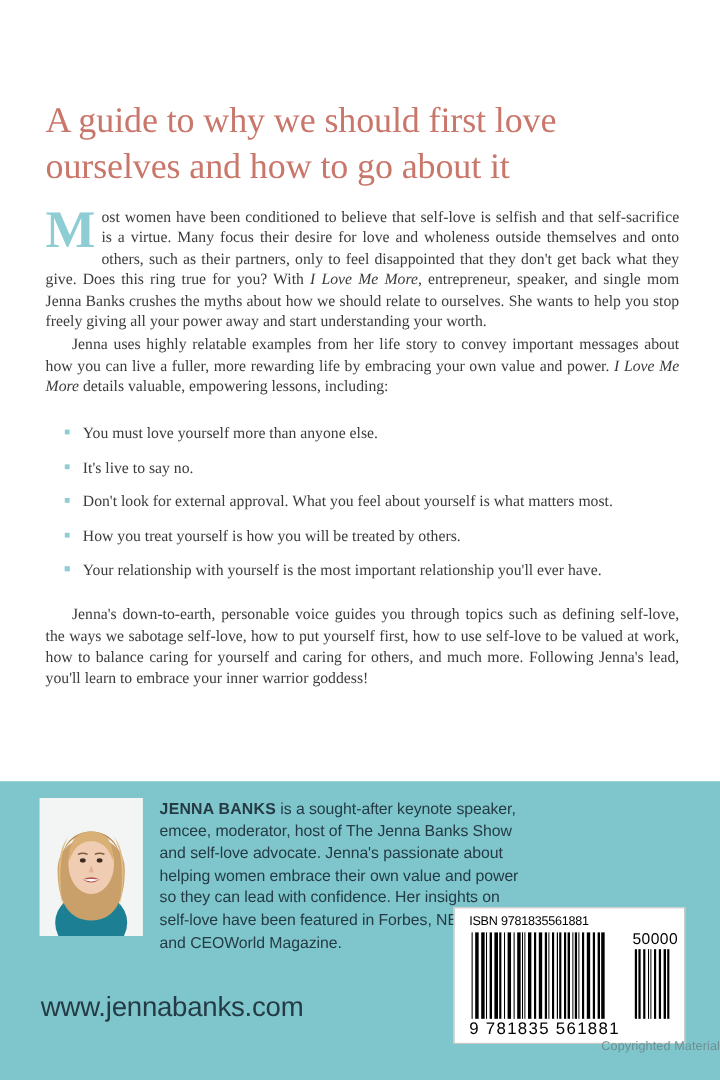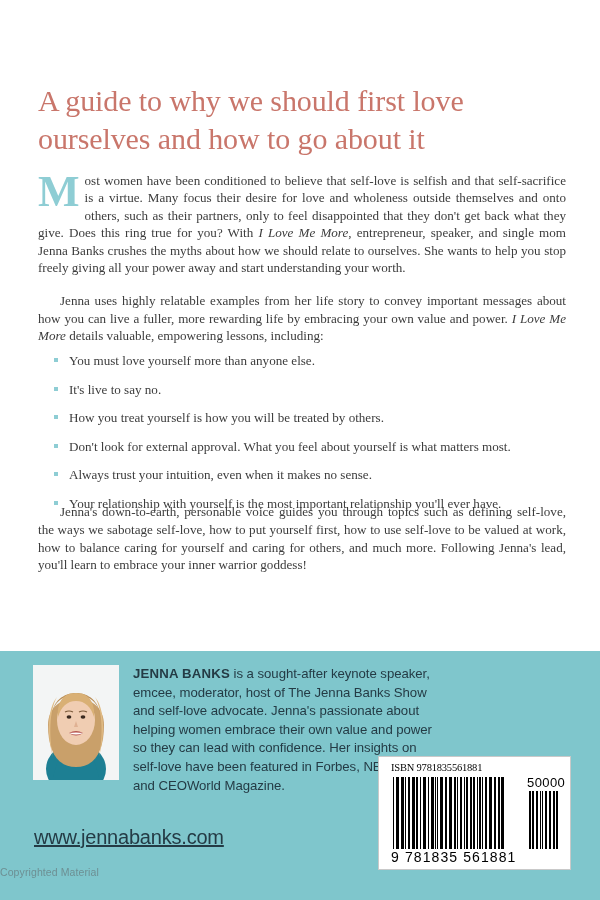--- a/index.html
+++ b/index.html
@@ -20,21 +20,21 @@
     width: 600px;
     height: 900px;
     background: #ffffff;
   }
 
   
   .watermark {
     position: absolute;
     left: 0;
     width: 600px;
-    text-align: left;
+    text-align: right;
     font-family: "Liberation Sans", sans-serif;
     font-size: 10.5px;
     letter-spacing: 0.1px;
     color: #8f8f8f;
   }
   .watermark.top { top: 18px; }
   .watermark.bottom { top: 866px; color: #6d8f93; }
 
   
   .upper {
@@ -68,21 +68,21 @@
     line-height: 17.4px;
     color: #3c3c3c;
     text-align: justify;
   }
 
   .bodycopy p {
     margin: 0 0 2px 0;
   }
   .bodycopy p.indent {
     text-indent: 22px;
-    margin-top: 16px;
+    margin-top: 2px;
     font-family: Liberation Serif, serif;
   }
   .bodycopy em { font-style: italic; }
 
   .dropcap {
     float: left;
     font-family: "Liberation Serif", serif;
     font-size: 44px;
     line-height: 34px;
     color: #8ecdd4;
@@ -167,42 +167,41 @@
   .author-bio b {
     font-weight: 700;
     letter-spacing: 0.2px;
   }
 
   .website {
     position: absolute;
     top: 175px;
     left: 34px;
     font-family: "Liberation Sans", sans-serif;
-    font-size: 20px;
+    font-size: 23px;
     color: #243b45;
     letter-spacing: -0.2px;
-    text-decoration: underline;
   }
 
   
   .barcode-box {
     position: absolute;
     top: 105px;
     left: 378px;
     width: 193px;
     height: 114px;
     background: #ffffff;
     border: 1px solid #c9c9c9;
     box-sizing: border-box;
   }
   .isbn-text {
     position: absolute;
     top: 5px;
     left: 12px;
-    font-family: Liberation Serif, serif;
+    font-family: Liberation Sans, sans-serif;
     font-size: 10.5px;
     color: #000000;
     letter-spacing: -0.2px;
     text-align: center;
   }
   .bars-main {
     position: absolute;
     top: 20px;
     left: 14px;
     width: 122px;
@@ -257,23 +256,23 @@
     <div class="headline">A guide to why we should first love ourselves and how to go about it</div>
 
     <div class="bodycopy">
       <p><span class="dropcap">M</span><span>ost women have been conditioned to believe that self-love is selfish and that self-sacrifice is a virtue. Many focus their desire for love and wholeness outside themselves and onto others, such as their partners, only to feel disappointed that they don't get back what they give. Does this ring true for you? With </span><em>I Love Me More</em><span>, entrepreneur, speaker, and single mom Jenna Banks crushes the myths about how we should relate to ourselves. She wants to help you stop freely giving all your power away and start understanding your worth.</span></p>
       <p class="indent"><span>Jenna uses highly relatable examples from her life story to convey important messages about how you can live a fuller, more rewarding life by embracing your own value and power. </span><em>I Love Me More</em><span> details valuable, empowering lessons, including:</span></p>
     </div>
 
     <ul class="bullets">
       <li><span class="dot"></span><span>You must love yourself more than anyone else.</span></li>
       <li><span class="dot"></span><span>It's live to say no.</span></li>
+      <li><span class="dot"></span><span>Don't look for external approval. What you feel about yourself is what matters most.</span></li>
       <li><span class="dot"></span><span>How you treat yourself is how you will be treated by others.</span></li>
-      <li><span class="dot"></span><span>Don't look for external approval. What you feel about yourself is what matters most.</span></li>
-      <li><span class="dot"></span><span>Always trust your intuition, even when it makes no sense.</span></li>
+      <li><span class="dot"></span></li>
       <li><span class="dot"></span><span>Your relationship with yourself is the most important relationship you'll ever have.</span></li>
     </ul>
 
     <div class="closing">Jenna's down-to-earth, personable voice guides you through topics such as defining self-love, the ways we sabotage self-love, how to put yourself first, how to use self-love to be valued at work, how to balance caring for yourself and caring for others, and much more. Following Jenna's lead, you'll learn to embrace your inner warrior goddess!</div>
   </div>
 
   <div class="teal-panel">
 
     <div class="author-photo">
       <svg width="86" height="115" viewBox="0 0 86 115">

